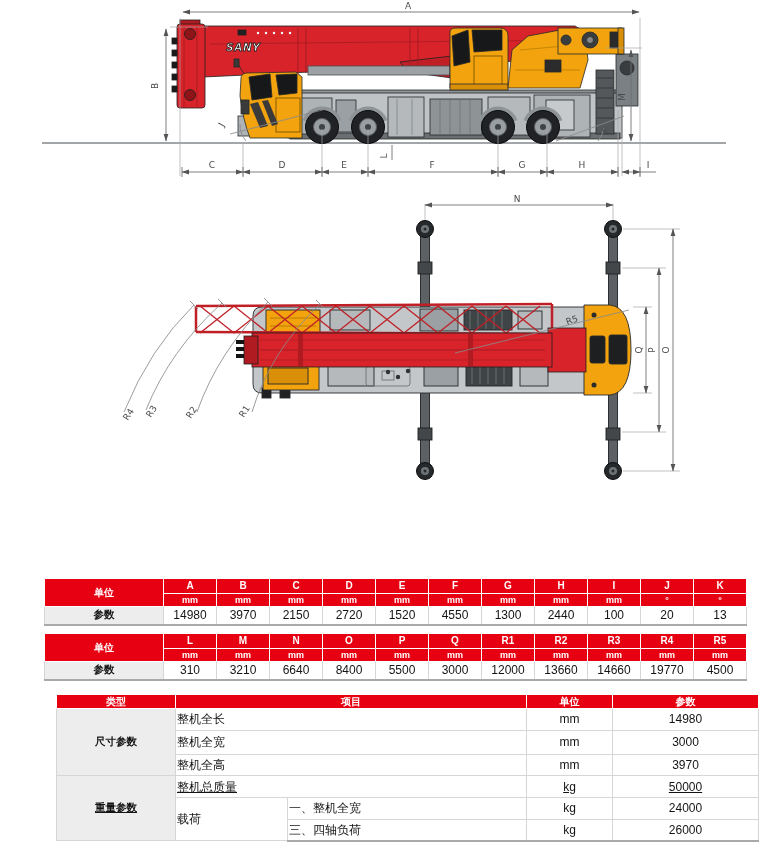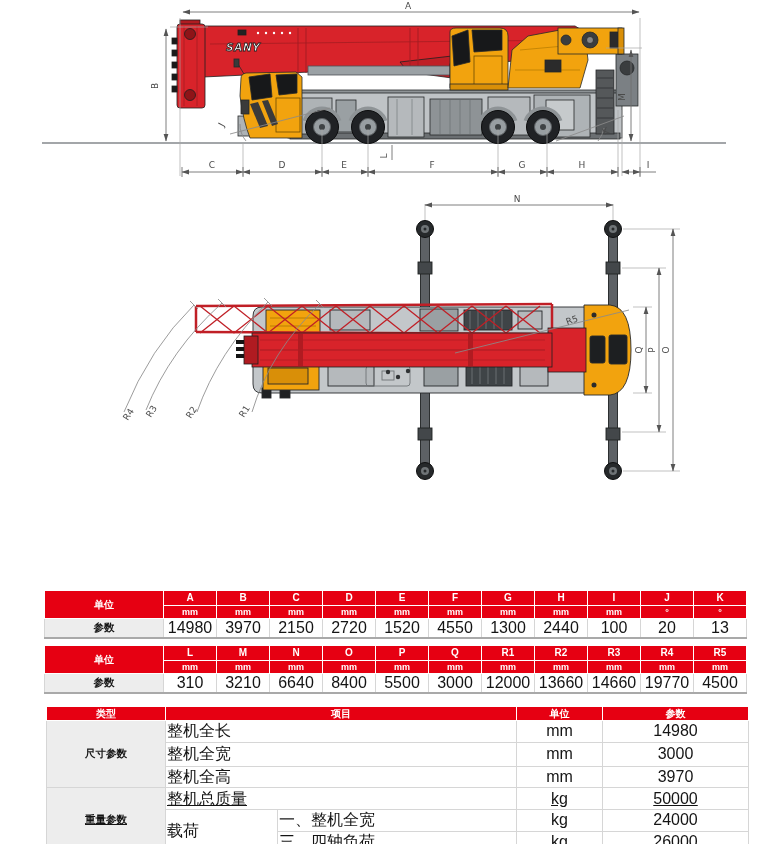--- a/index.html
+++ b/index.html
@@ -2,26 +2,26 @@
 <html><head>
 <meta charset="utf-8">
 <style>
   html,body{margin:0;padding:0;background:#fff;}
   #page{position:relative;width:784px;height:844px;background:#fff;overflow:hidden;
         font-family:"Liberation Sans","DejaVu Sans",sans-serif;}
   svg text{font-family:"DejaVu Sans","Liberation Sans",sans-serif;}
   .dimlbl{font-size:9px;fill:#4a4a4a;}
   .brandtxt{font-size:10.5px;font-weight:bold;font-style:italic;fill:#ffffff;letter-spacing:.6px;}
 
-  table.spec{position:absolute;border-collapse:collapse;table-layout:fixed;margin-top:12px;}
+  table.spec{position:absolute;border-collapse:collapse;table-layout:fixed;}
   table.spec td{overflow:hidden;white-space:nowrap;}
   td.red{background:#e60012;color:#fff;font-weight:bold;font-size:10px;text-align:center;
          border:1.5px solid #fff;line-height:1;}
   td.red.unit{font-size:9px;}
-  td.body{background:#fff;color:#141414;font-size:16px;text-align:center;
+  td.body{background:#fff;color:#141414;font-size:12px;text-align:center;
           border:1px solid #d6d6d6;line-height:1;}
   td.glabel{background:#ededed;color:#141414;font-size:10.5px;font-weight:600;text-align:center;
             border:1px solid #d6d6d6;}
   td.item{text-align:left;}
   tr.last td{border-bottom:2px solid #a9a9a9;}
   tr.sect td{border-top:1.5px solid #9a9a9a;text-decoration:underline;}
 </style>
 </head>
 <body>
 
@@ -464,21 +464,21 @@
     <td class="body">3000</td>
     <td class="body">12000</td>
     <td class="body">13660</td>
     <td class="body">14660</td>
     <td class="body">19770</td>
     <td class="body">4500</td>
   </tr>
 </tbody>
     </table>
 
-<table class="spec" style="left:46px;top:694px;width:702px;">
+<table class="spec" style="left:56px;top:694px;width:702px;">
   <colgroup>
     <col style="width:119px">
         <col style="width:112px">
         <col style="width:239px">
     <col style="width:86px">
         <col style="width:146px">
   </colgroup>
   <tbody>
         <tr style="height:14px;">
     <td class="red">类型</td>

